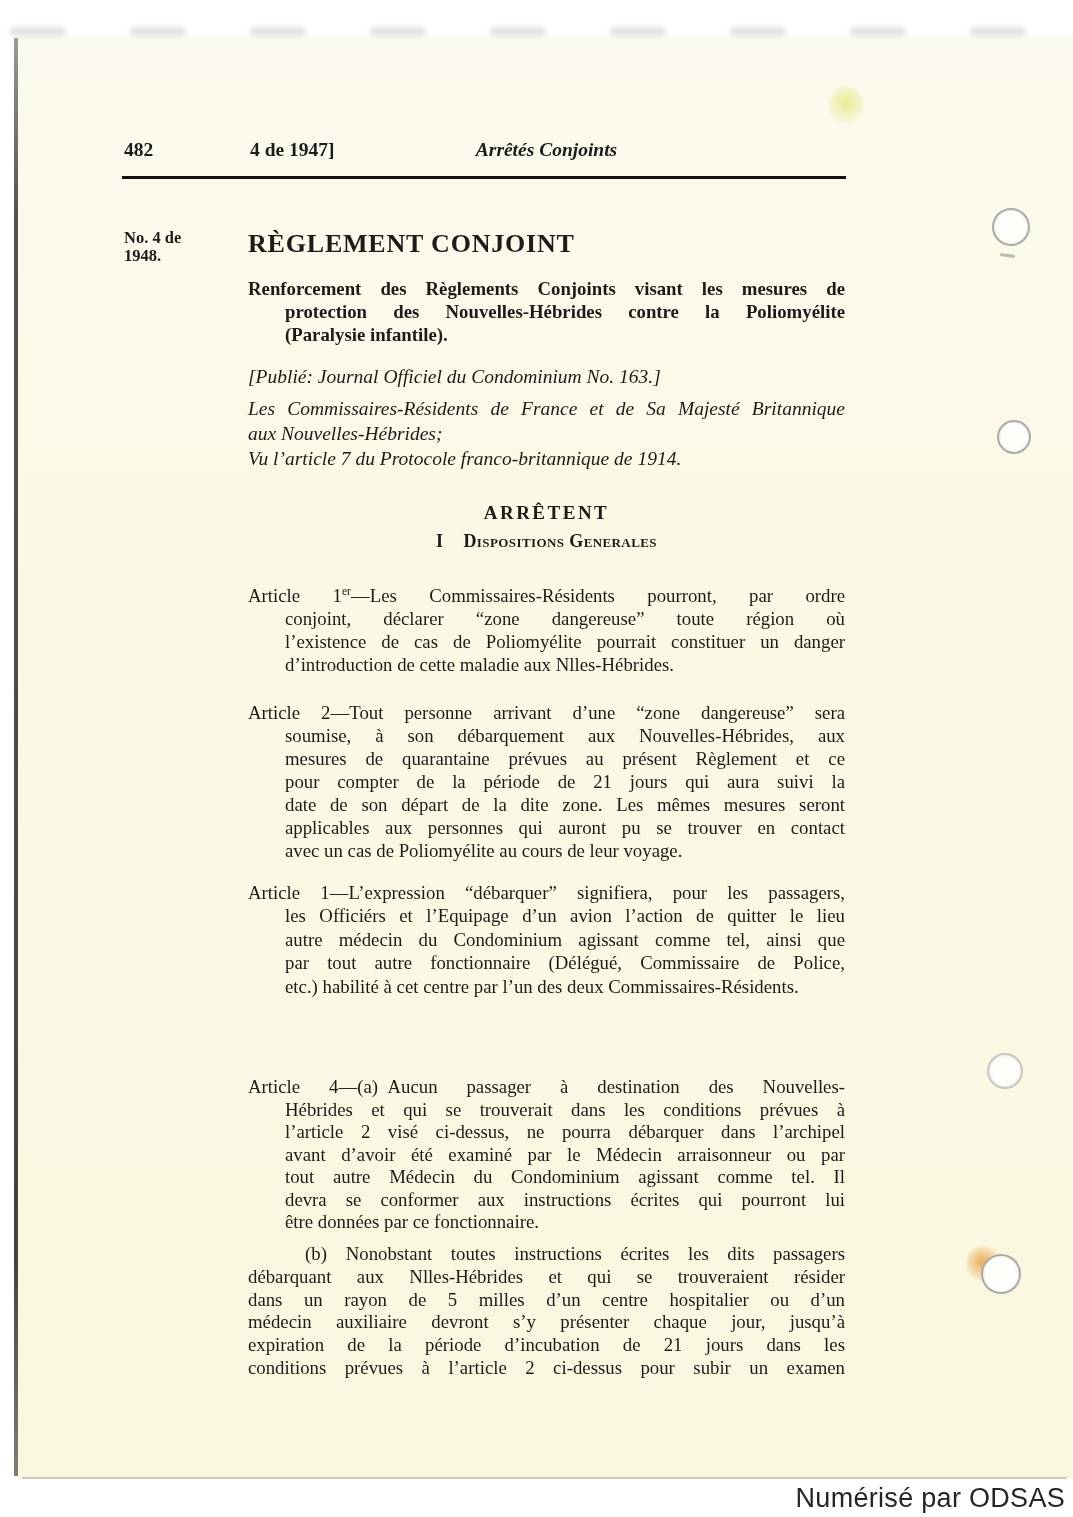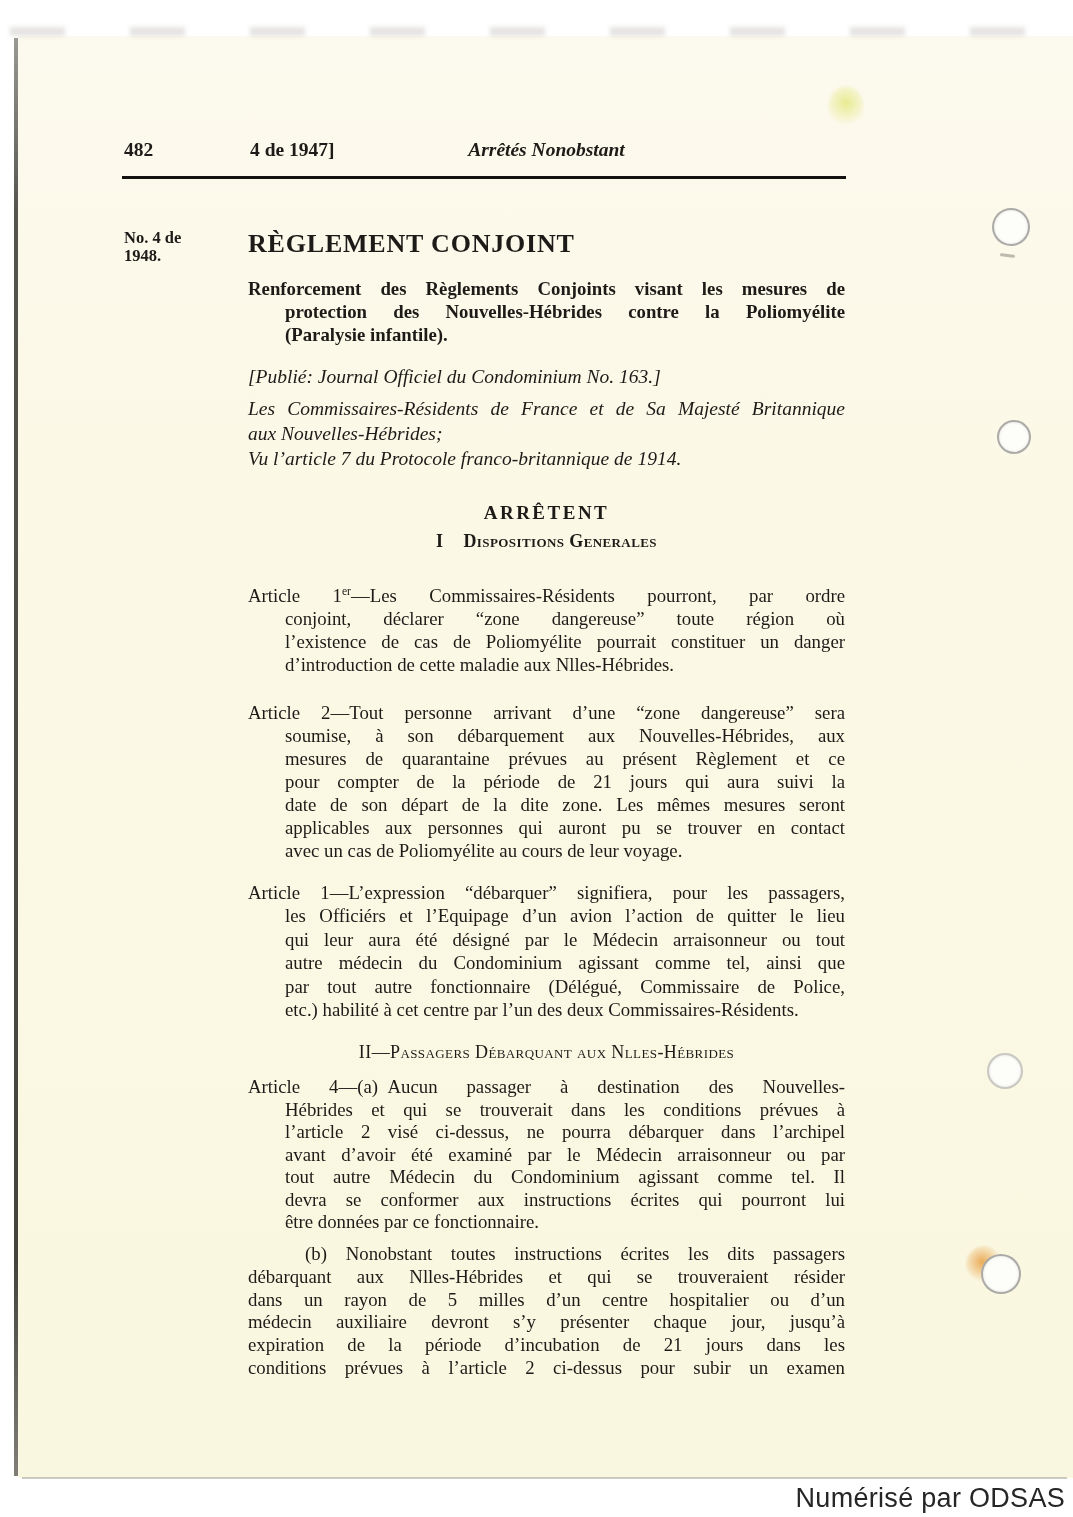--- a/index.html
+++ b/index.html
@@ -118,21 +118,21 @@
 
   <div class="hole h1"></div>
   <div class="hole-dash"></div>
   <div class="hole h2"></div>
   <div class="hole h3"></div>
   <div class="orange-smudge"></div>
   <div class="hole h4"></div>
 
   <div class="abs hdr hdr-num">482</div>
   <div class="abs hdr hdr-ref">4 de 1947]</div>
-  <div class="abs hdr hdr-title col">Arrêtés Nonobstant</div>
+  <div class="abs hdr hdr-title col">Arrêtés Conjoints</div>
   <div class="abs rule"></div>
 
   <div class="abs margin-note">
     <div>No. 4 de</div>
     <div>1948.</div>
   </div>
 
   <div class="abs col main-heading">RÈGLEMENT CONJOINT</div>
 
   <div class="abs col title-block">
@@ -167,29 +167,25 @@
     <div class="line cont">mesures de quarantaine prévues au présent Règlement et ce</div>
     <div class="line cont">pour compter de la période de 21 jours qui aura suivi la</div>
     <div class="line cont">date de son départ de la dite zone. Les mêmes mesures seront</div>
     <div class="line cont">applicables aux personnes qui auront pu se trouver en contact</div>
     <div class="line cont endp">avec un cas de Poliomyélite au cours de leur voyage.</div>
   </div>
 
   <div class="abs col body-text art3">
     <div class="line">Article 1—L’expression “débarquer” signifiera, pour les passagers,</div>
     <div class="line cont">les Officiérs et l’Equipage d’un avion l’action de quitter le lieu</div>
-    <div class="line cont">qui leur aura été désigné par le Médecin arraisonneur ou tout</div>
     <div class="line cont">autre médecin du Condominium agissant comme tel, ainsi que</div>
     <div class="line cont">par tout autre fonctionnaire (Délégué, Commissaire de Police,</div>
     <div class="line cont endp">etc.) habilité à cet centre par l’un des deux Commissaires-Résidents.</div>
   </div>
 
-  <div class="abs col sec-heading sec2">
-    <span class="sc">II—Passagers Débarquant aux Nlles-Hébrides</span>
-  </div>
 
   <div class="abs col body-text art4">
     <div class="line">Article 4—(a) Aucun passager à destination des Nouvelles-</div>
     <div class="line cont">Hébrides et qui se trouverait dans les conditions prévues à</div>
     <div class="line cont">l’article 2 visé ci-dessus, ne pourra débarquer dans l’archipel</div>
     <div class="line cont">avant d’avoir été examiné par le Médecin arraisonneur ou par</div>
     <div class="line cont">tout autre Médecin du Condominium agissant comme tel. Il</div>
     <div class="line cont">devra se conformer aux instructions écrites qui pourront lui</div>
     <div class="line cont endp">être données par ce fonctionnaire.</div>
   </div>

